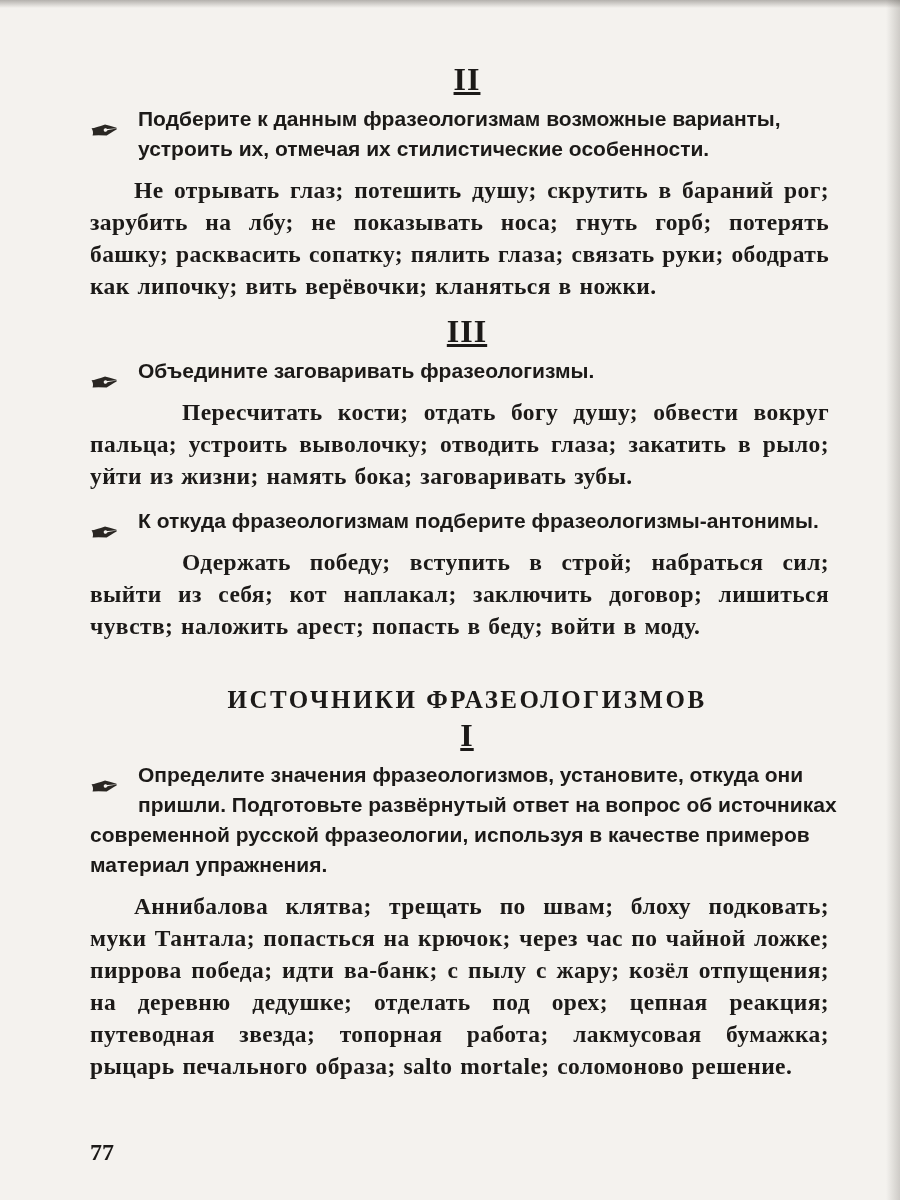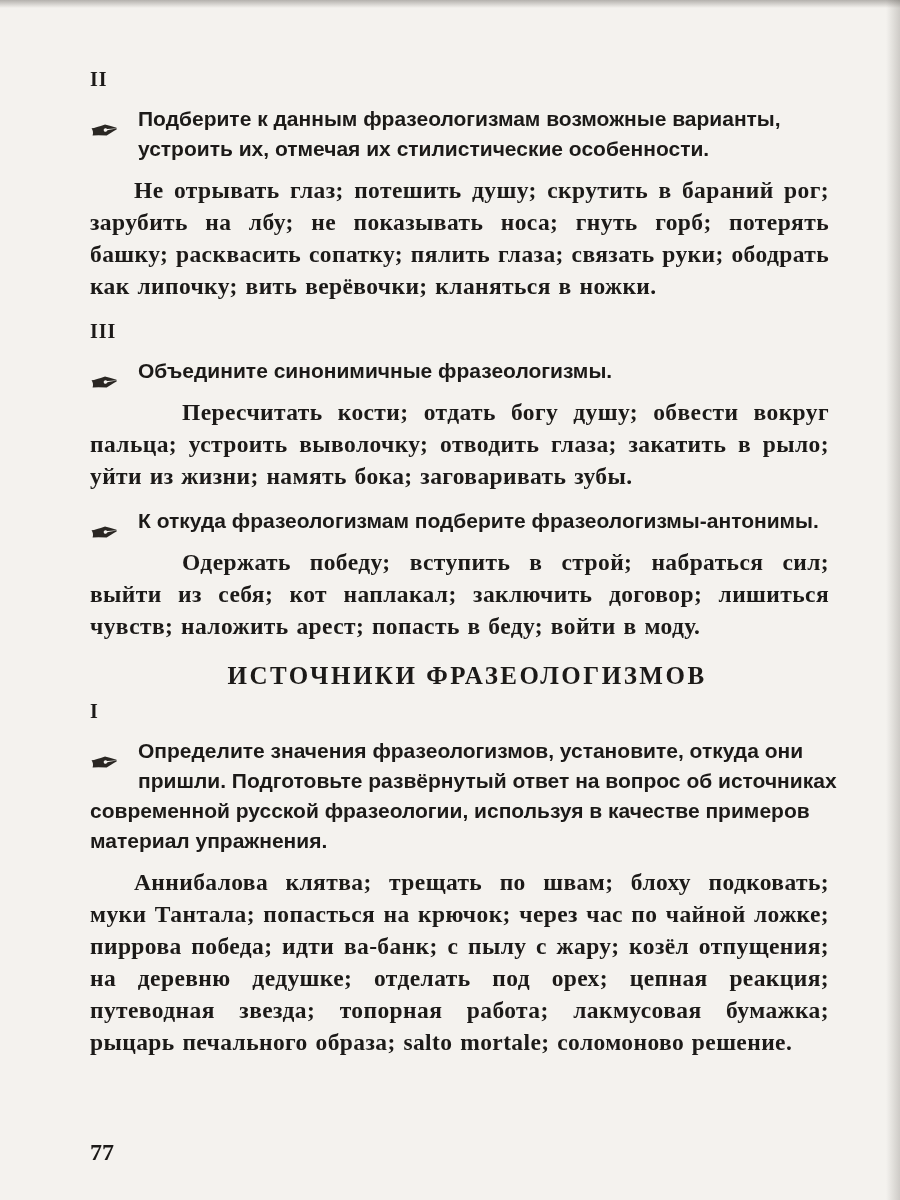--- a/index.html
+++ b/index.html
@@ -27,25 +27,27 @@
     pointer-events:none;
   }
   .page::after{
     content:"";
     position:absolute;
     top:0;right:0;bottom:0;width:14px;
     background:linear-gradient(to left, rgba(70,65,60,.22), rgba(70,65,60,0));
     pointer-events:none;
   }
   .numeral{
+    text-align:center;
     font-weight:bold;
-    font-size:20px;
+    font-size:32px;
     line-height:30px;
     margin:6px 0 10px 0;
     letter-spacing:1px;
+    text-decoration:underline;
   }
   .instruction{
     font-family:"Liberation Sans", sans-serif;
     font-weight:bold;
     font-size:21px;
     line-height:30px;
     margin:0 0 10px 0;
     text-align:left;
   }
   .pen-icon{
@@ -69,21 +71,21 @@
     letter-spacing:.4px;
     word-spacing:1.5px;
     margin:0 15px 14px 0;
   }
   .section{margin-bottom:10px;}
   .main-heading{
     text-align:center;
     font-weight:bold;
     font-size:25px;
     letter-spacing:2.5px;
-    margin:20px 0 6px 0;
+    margin:44px 0 6px 0;
   }
   .page-number{
     position:absolute;
     left:90px;
     bottom:34px;
     font-weight:bold;
     font-size:24px;
   }
 </style>
 </head>
@@ -95,21 +97,21 @@
     <div class="numeral">II</div>
     <div class="instruction">
       <span class="pen-icon">✒</span><span>Подберите к данным фразеологизмам возможные варианты, устроить их, отмечая их стилистические особенности.</span>
     </div>
     <p class="body-text">Не отрывать глаз; потешить душу; скрутить в бараний рог; зарубить на лбу; не показывать носа; гнуть горб; потерять башку; расквасить сопатку; пялить глаза; связать руки; ободрать как липочку; вить верёвочки; кланяться в ножки.</p>
   </div>
 
   <div class="section">
     <div class="numeral">III</div>
     <div class="instruction">
-      <span class="pen-icon">✒</span><span>Объедините синонимичные фразеологизмы.</span>
+      <span class="pen-icon">✒</span><span>Объедините заговаривать фразеологизмы.</span>
     </div>
     <p class="body-text">Пересчитать кости; отдать богу душу; обвести вокруг пальца; устроить выволочку; отводить глаза; закатить в рыло; уйти из жизни; намять бока; заговаривать зубы.</p>
   </div>
 
   <div class="section">
     <div class="instruction">
       <span class="pen-icon">✒</span><span>К откуда фразеологизмам подберите фразеологизмы-антонимы.</span>
     </div>
     <p class="body-text">Одержать победу; вступить в строй; набраться сил; выйти из себя; кот наплакал; заключить договор; лишиться чувств; наложить арест; попасть в беду; войти в моду.</p>
   </div>

